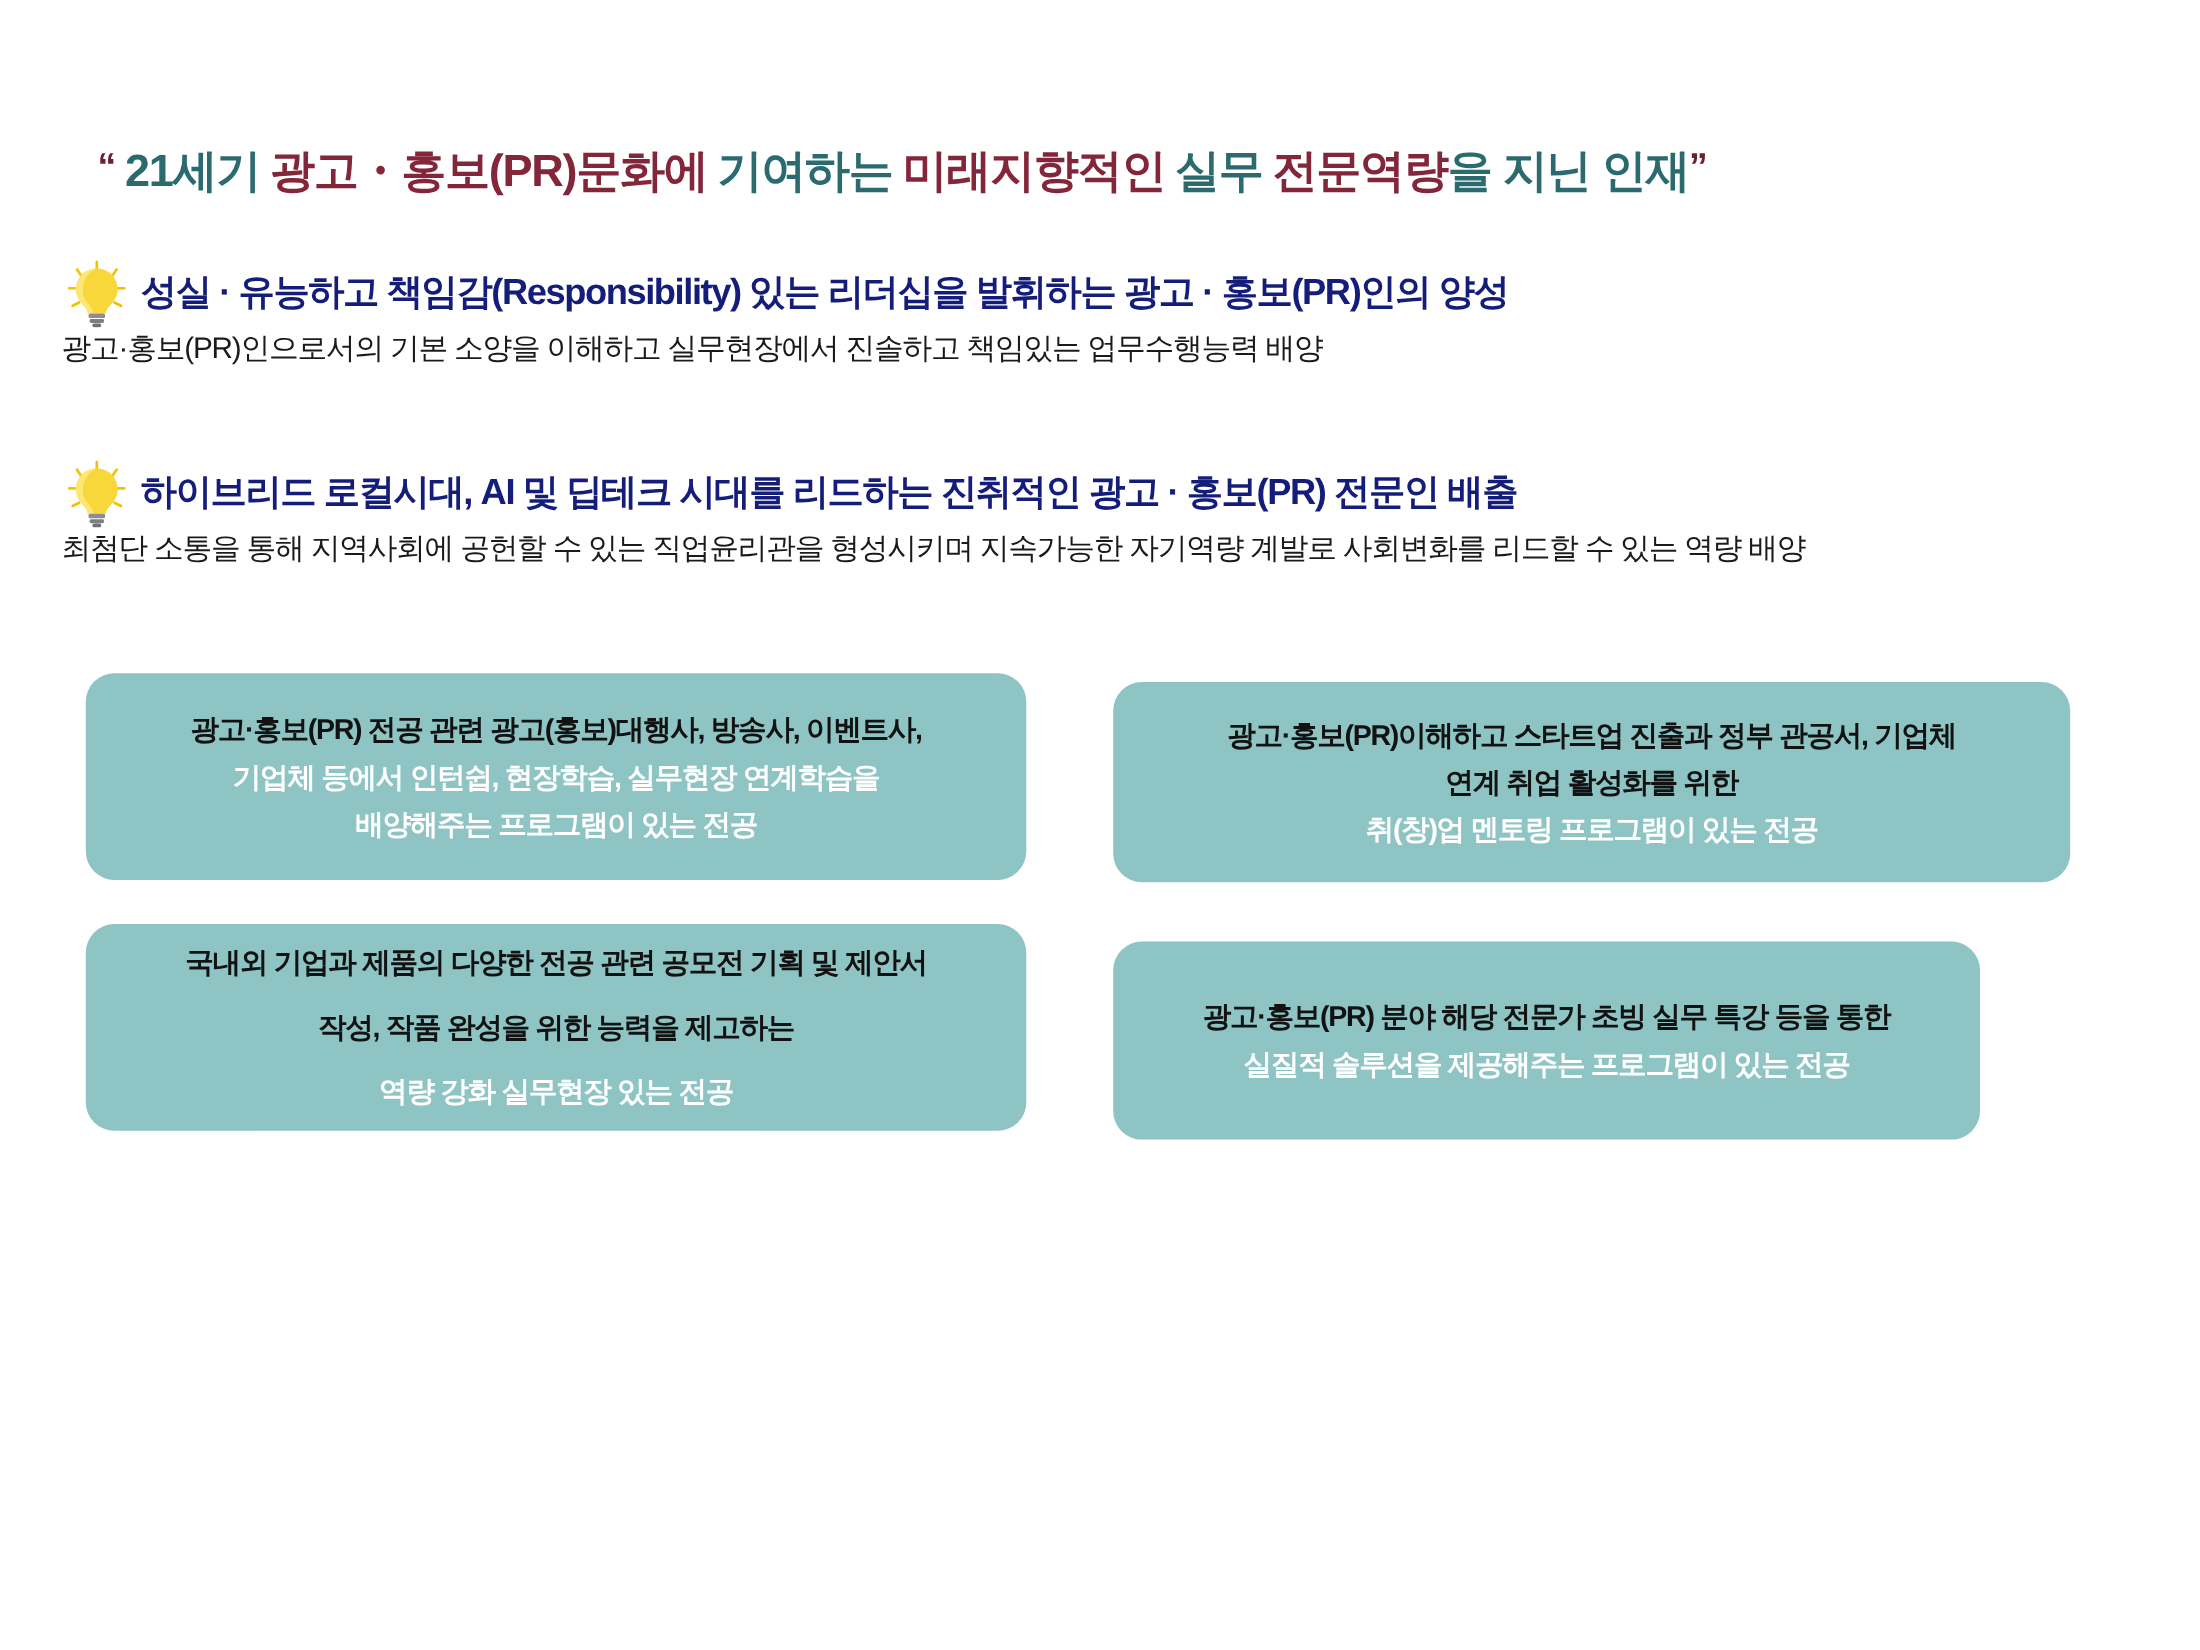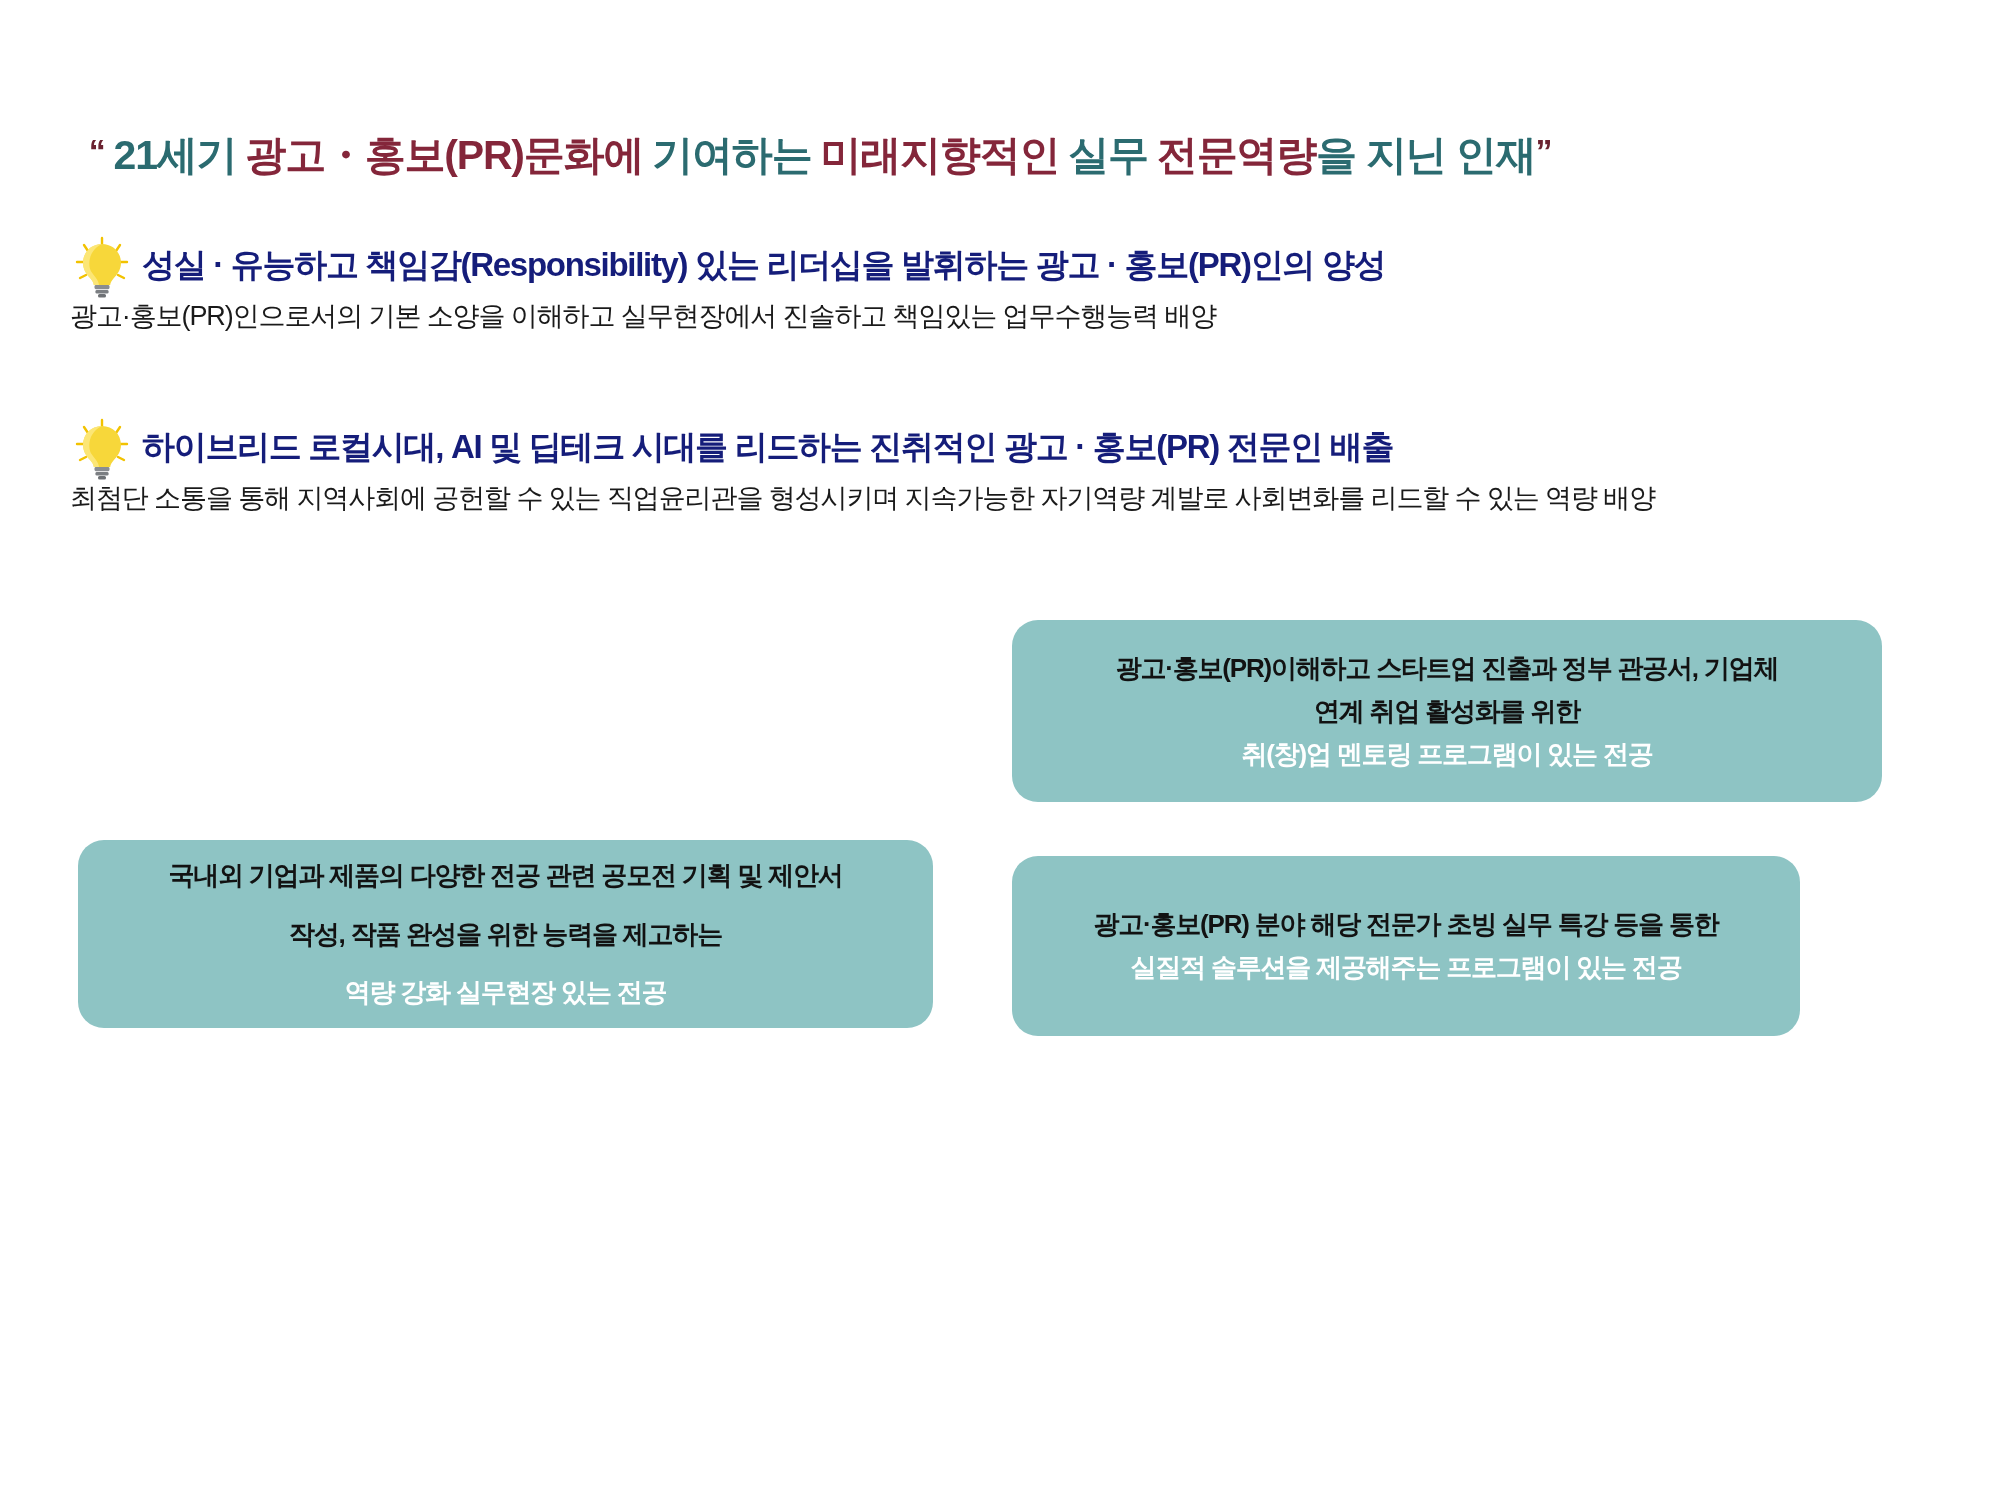--- a/index.html
+++ b/index.html
@@ -39,21 +39,21 @@
     position: relative;
     top: -6px;
   }
   .t-teal { color: #2b6b70; }
   .t-red  { color: #84263a; }
   .t-sp   { display: inline-block; width: 9px; }
 
   
   .goal {
     position: absolute;
-    left: 14px;
+    left: 0;
     width: 1596px;
   }
   .goal-head {
     position: relative;
     padding-left: 128px;
     min-height: 58px;
   }
   .bulb {
     position: absolute;
     left: 58px;
@@ -165,20 +165,25 @@
         <rect x="26" y="58" width="8" height="3.4" rx="1.5" fill="#6e7175"></rect>
       </svg>
     </span>
     <div class="goal-head-text">하이브리드 로컬시대, AI 및 딥테크 시대를 리드하는 진취적인 광고 · 홍보(PR) 전문인 배출</div>
   </div>
   <div class="goal-sub">최첨단 소통을 통해 지역사회에 공헌할 수 있는 직업윤리관을 형성시키며 지속가능한 자기역량 계발로 사회변화를 리드할 수 있는 역량 배양</div>
 </div>
 
 <div class="cards">
 
+  <div class="card card-tl">
+    <div class="card-line ln-dark">광고·홍보(PR) 전공 관련 광고(홍보)대행사, 방송사, 이벤트사,</div>
+    <div class="card-line ln-white">기업체 등에서 인턴쉽, 현장학습, 실무현장 연계학습을</div>
+    <div class="card-line ln-white">배양해주는 프로그램이 있는 전공</div>
+  </div>
 
   <div class="card card-tr">
     <div class="card-line ln-dark">광고·홍보(PR)이해하고 스타트업 진출과 정부 관공서, 기업체</div>
     <div class="card-line ln-dark">연계 취업 활성화를 위한</div>
     <div class="card-line ln-white">취(창)업 멘토링 프로그램이 있는 전공</div>
   </div>
 
   <div class="card card-bl">
     <div class="card-line ln-dark">국내외 기업과 제품의 다양한 전공 관련 공모전 기획 및 제안서</div>
     <div class="card-line ln-dark">작성, 작품 완성을 위한 능력을 제고하는</div>

